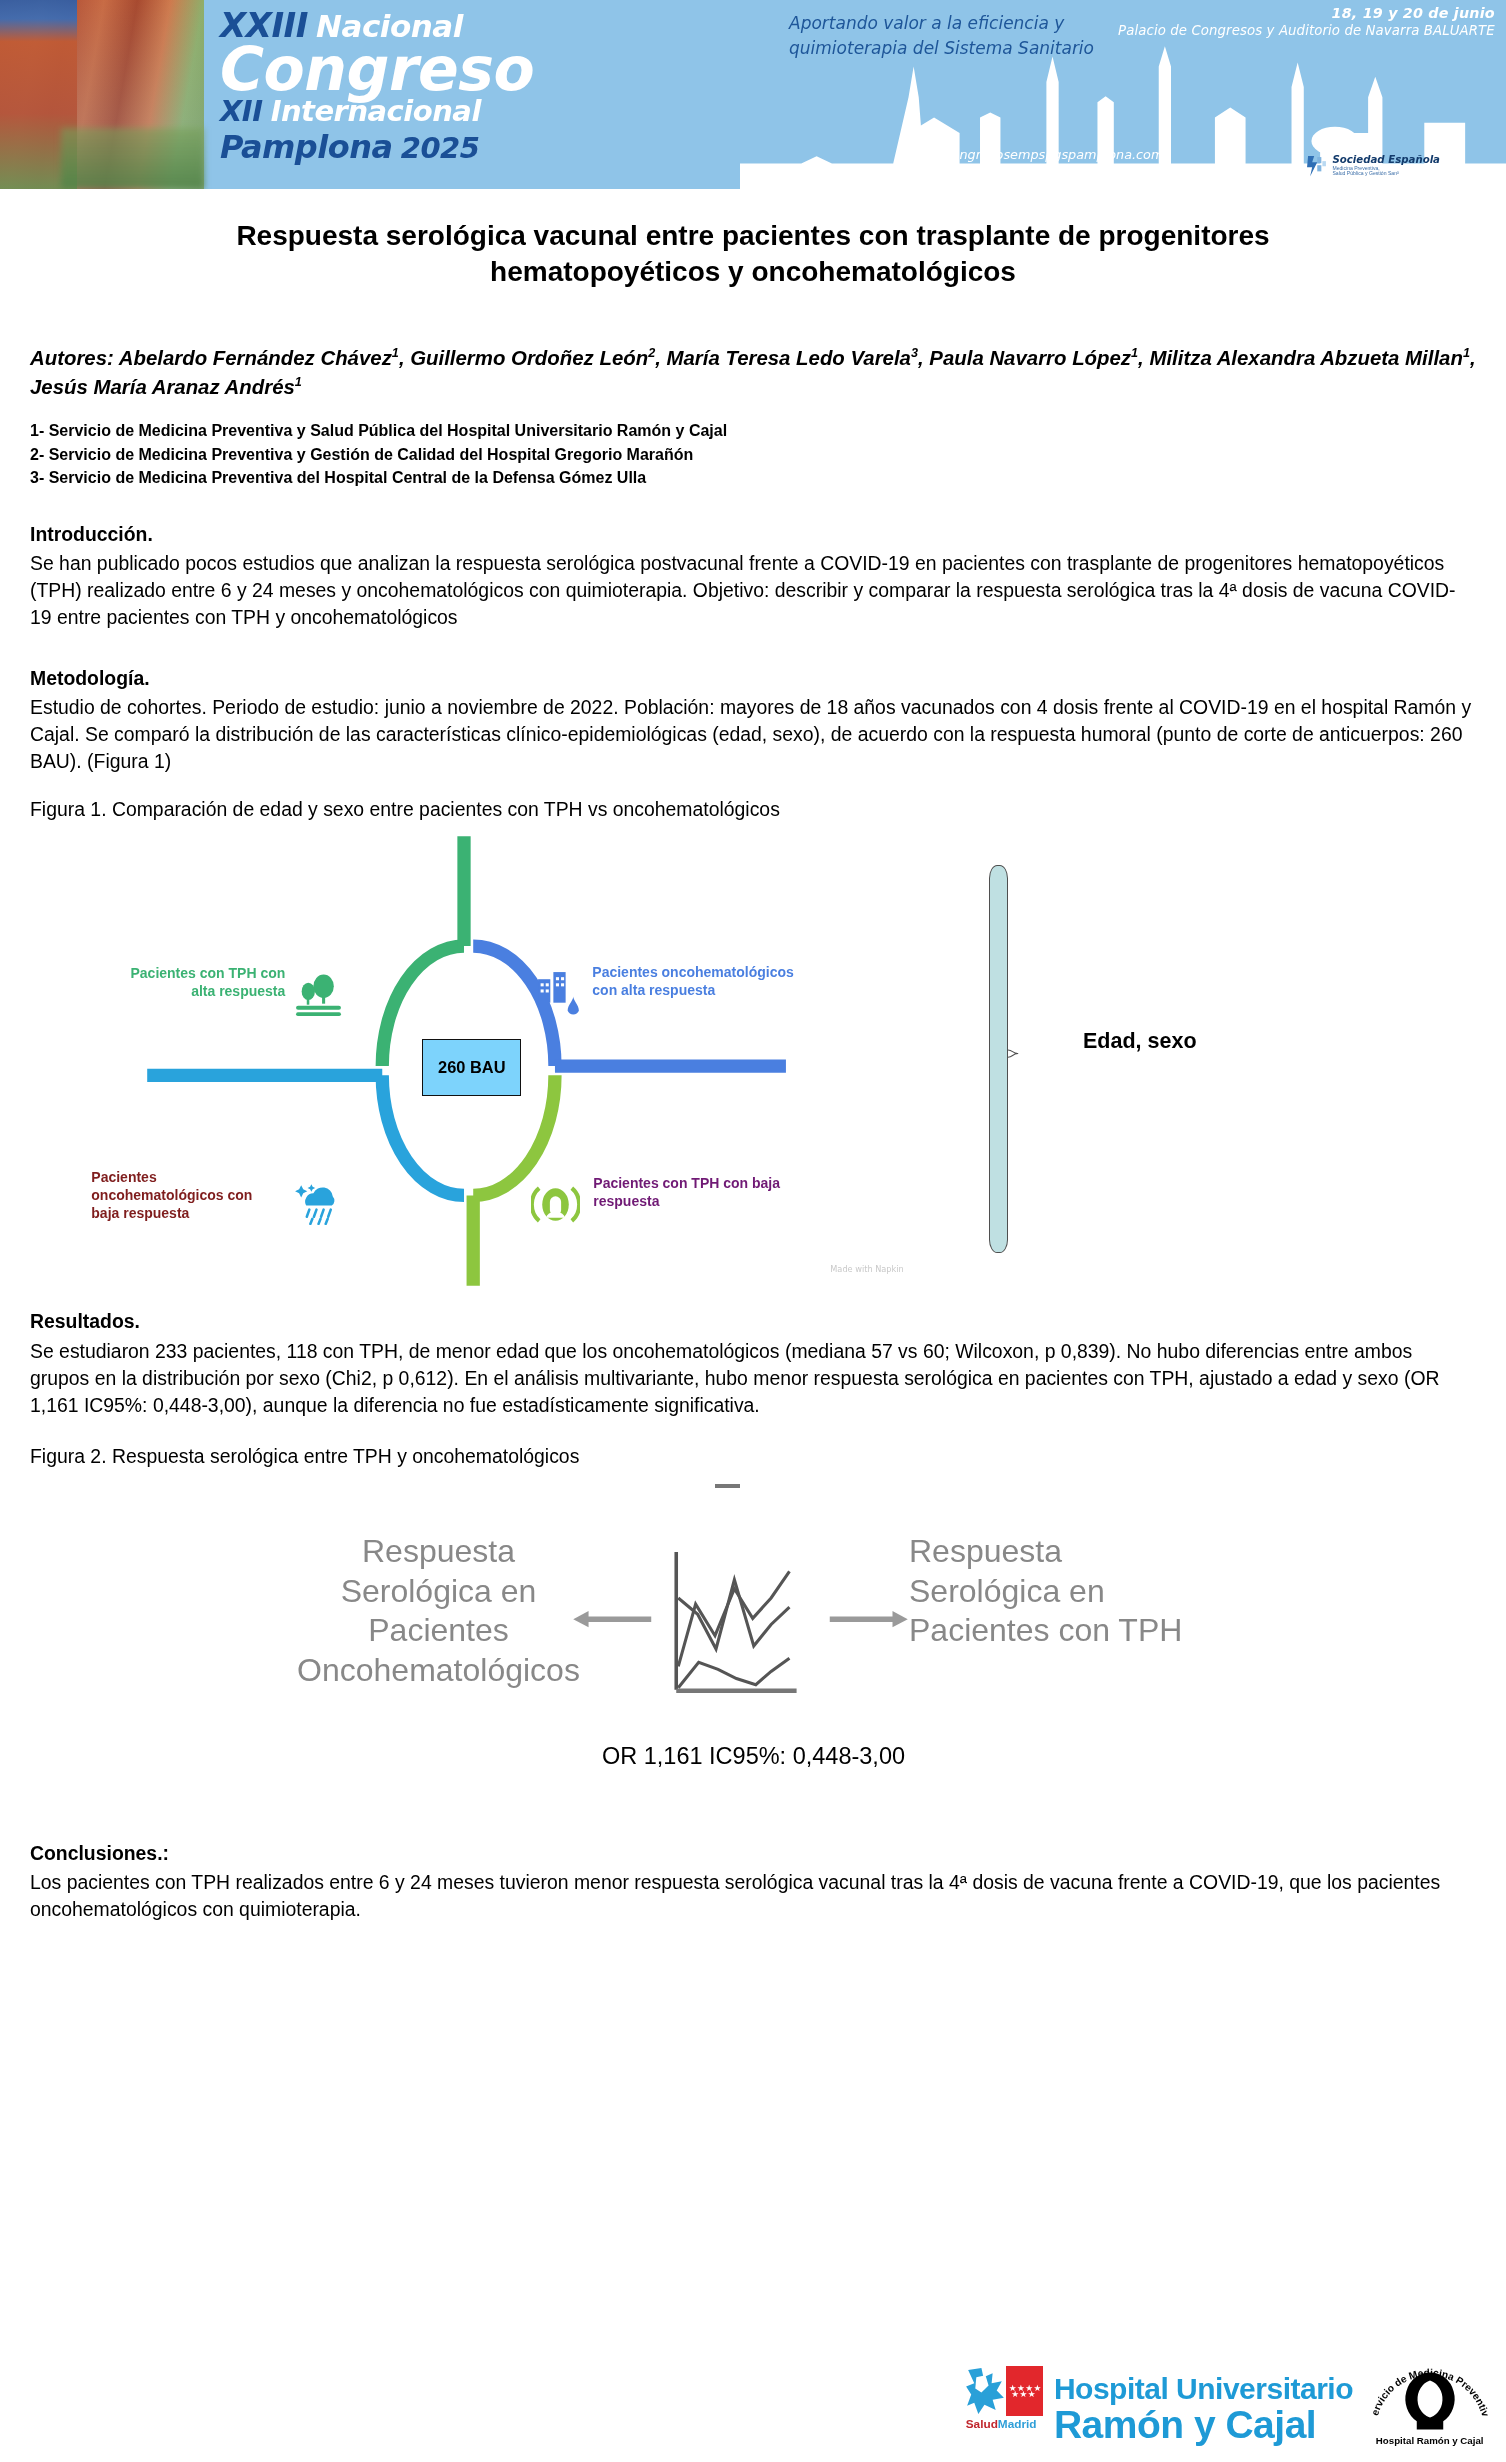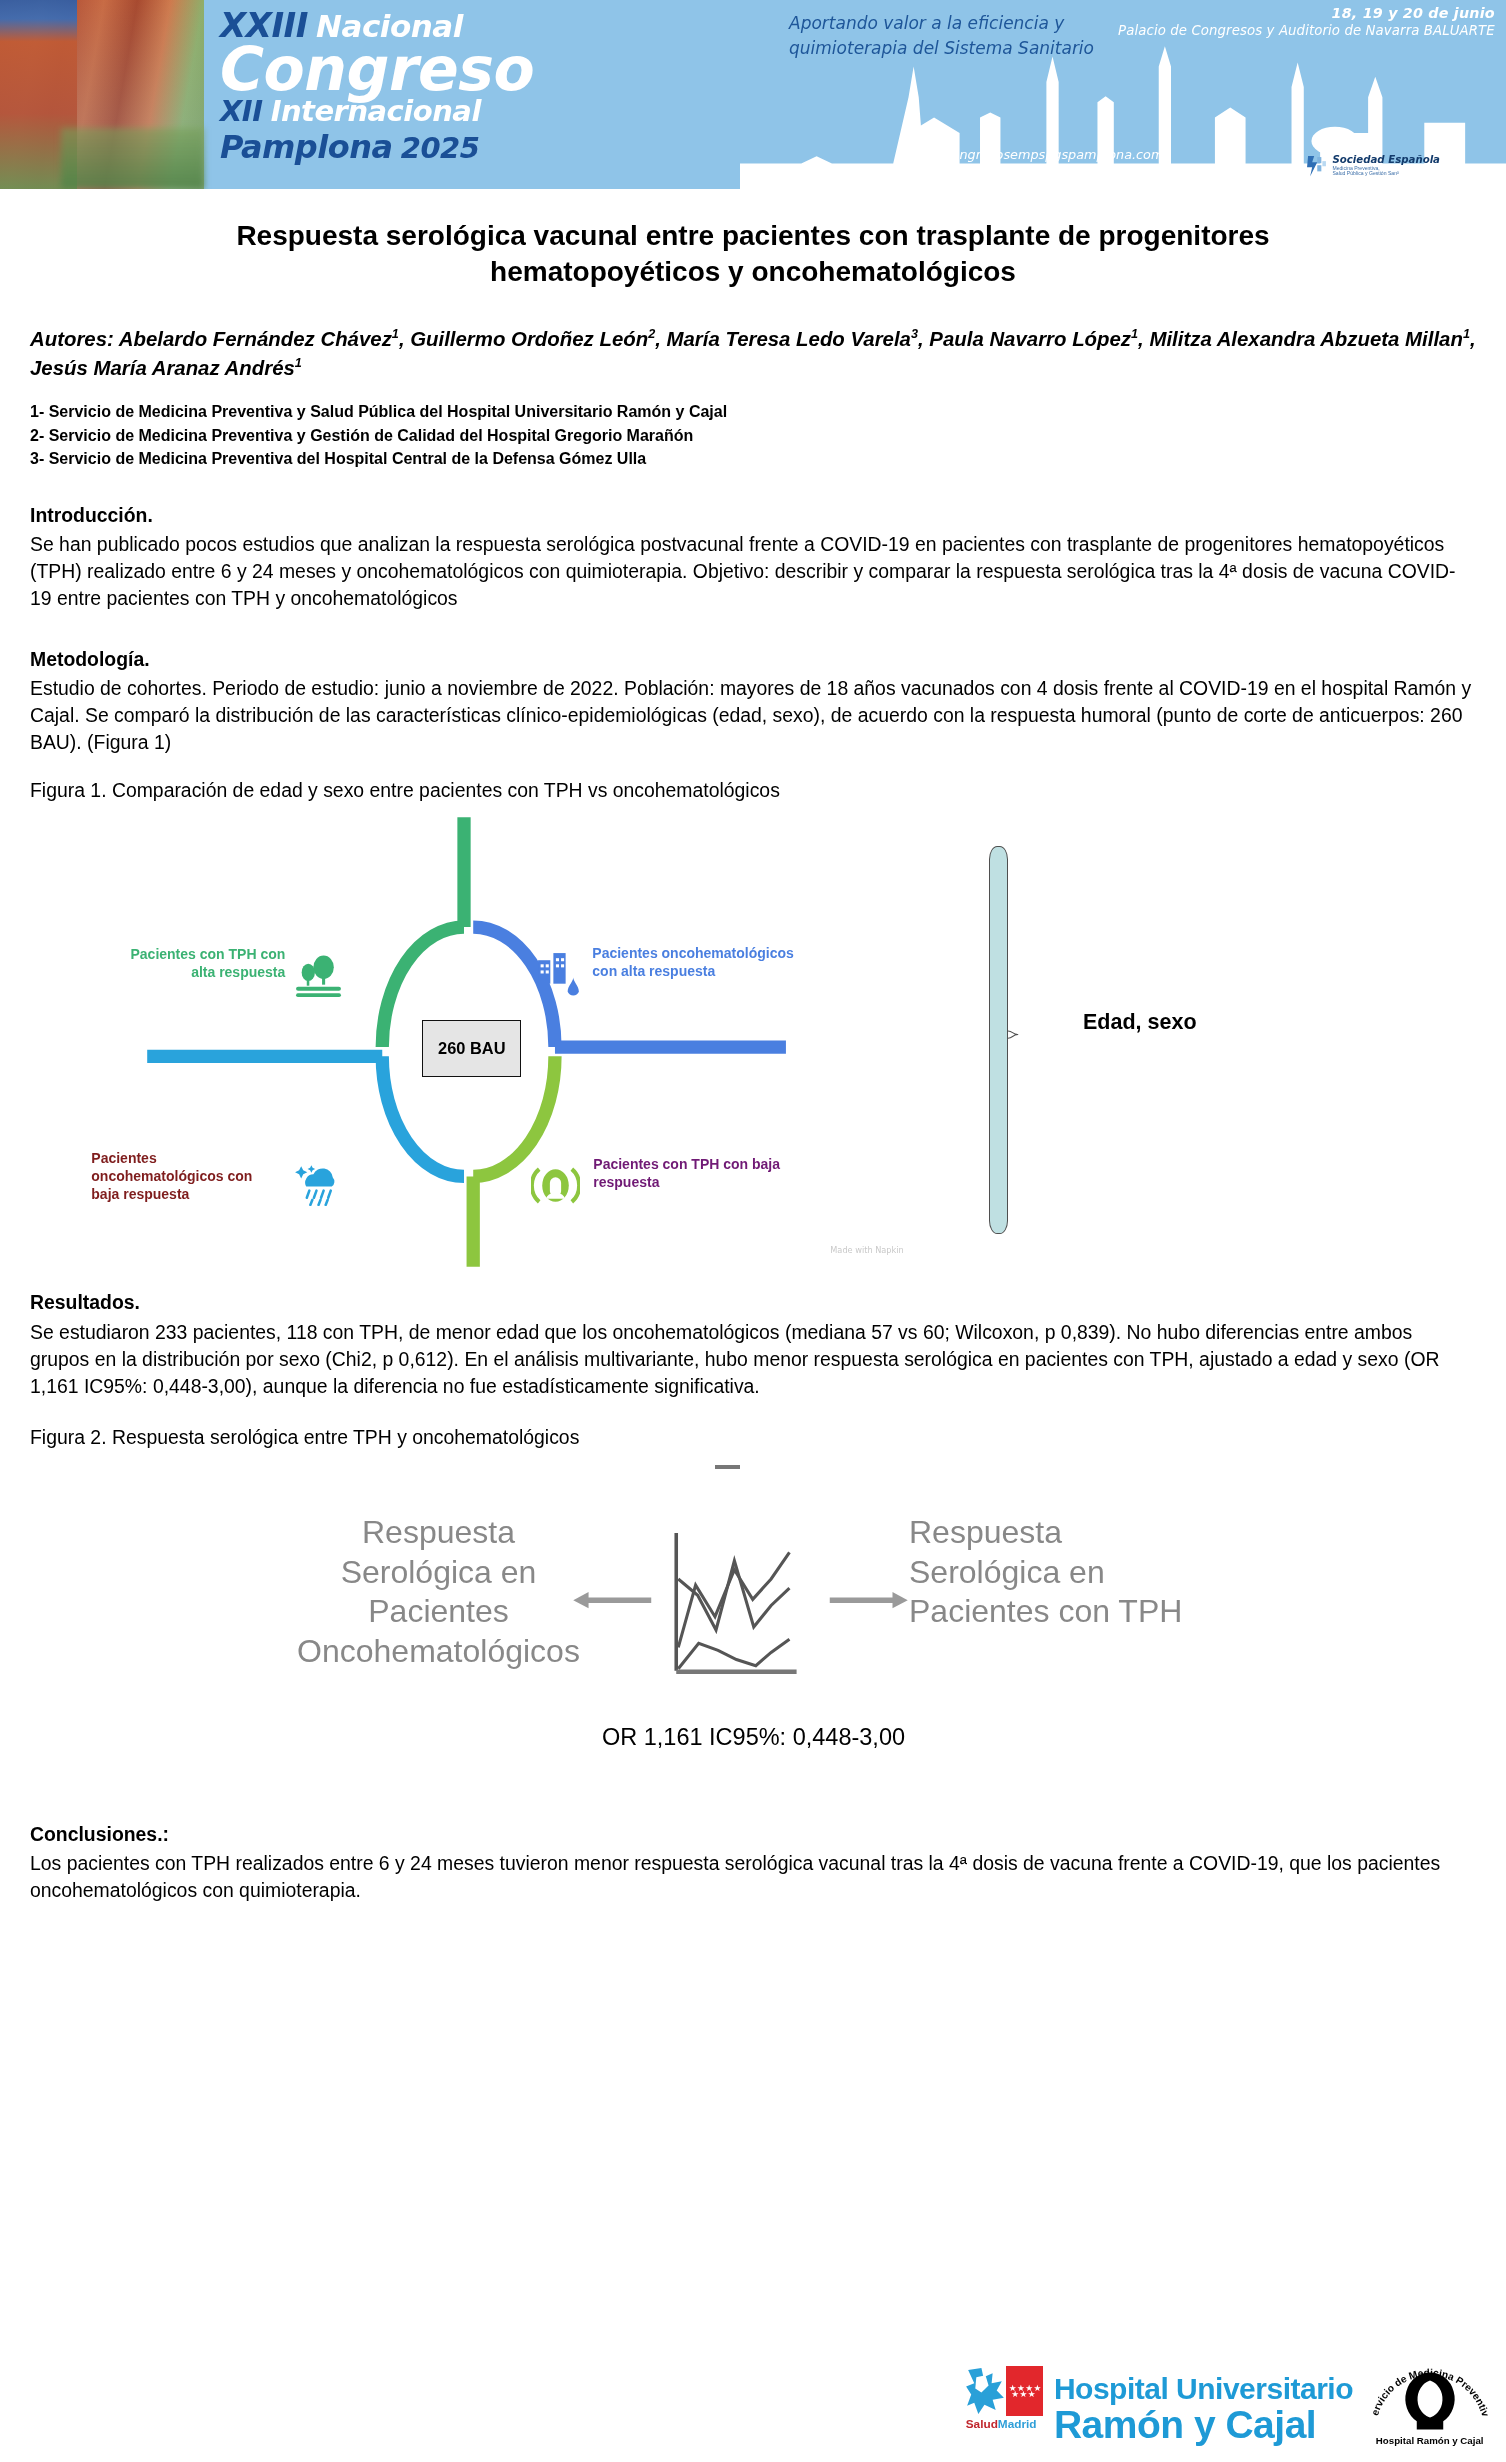--- a/index.html
+++ b/index.html
@@ -115,21 +115,21 @@
     margin:29px auto 0 auto;
     width:1237px;
     text-align:center;
     font-size:28px;
     font-weight:bold;
     line-height:1.28;
     color:#000;
   }
 
   .authors{
-    margin:35px 0 0 0;
+    margin:54px 0 0 0;
     font-size:20.4px;
     font-weight:bold;
     font-style:italic;
     line-height:1.42;
     color:#000;
   }
   .authors sup{font-size:.62em;}
 
   .affils{
     margin-top:17.4px;
@@ -169,21 +169,21 @@
     position:relative;
     width:930px;
     height:450px;
     margin-left:15.3px;
   }
   .center-box{
     position:absolute;
     left:377px; top:203px;
     width:99px;height:57px;
     border:1.5px solid #111;
-    background:#e5e5e5;
+    background:#7dd3fc;
     display:flex;align-items:center;justify-content:center;
     font-size:16.4px;font-weight:bold;color:#000;
     z-index:6;
     box-sizing:border-box;
   }
   .node-label{
     position:absolute;
     font-weight:bold;
     font-size:14px;
     line-height:1.30;

